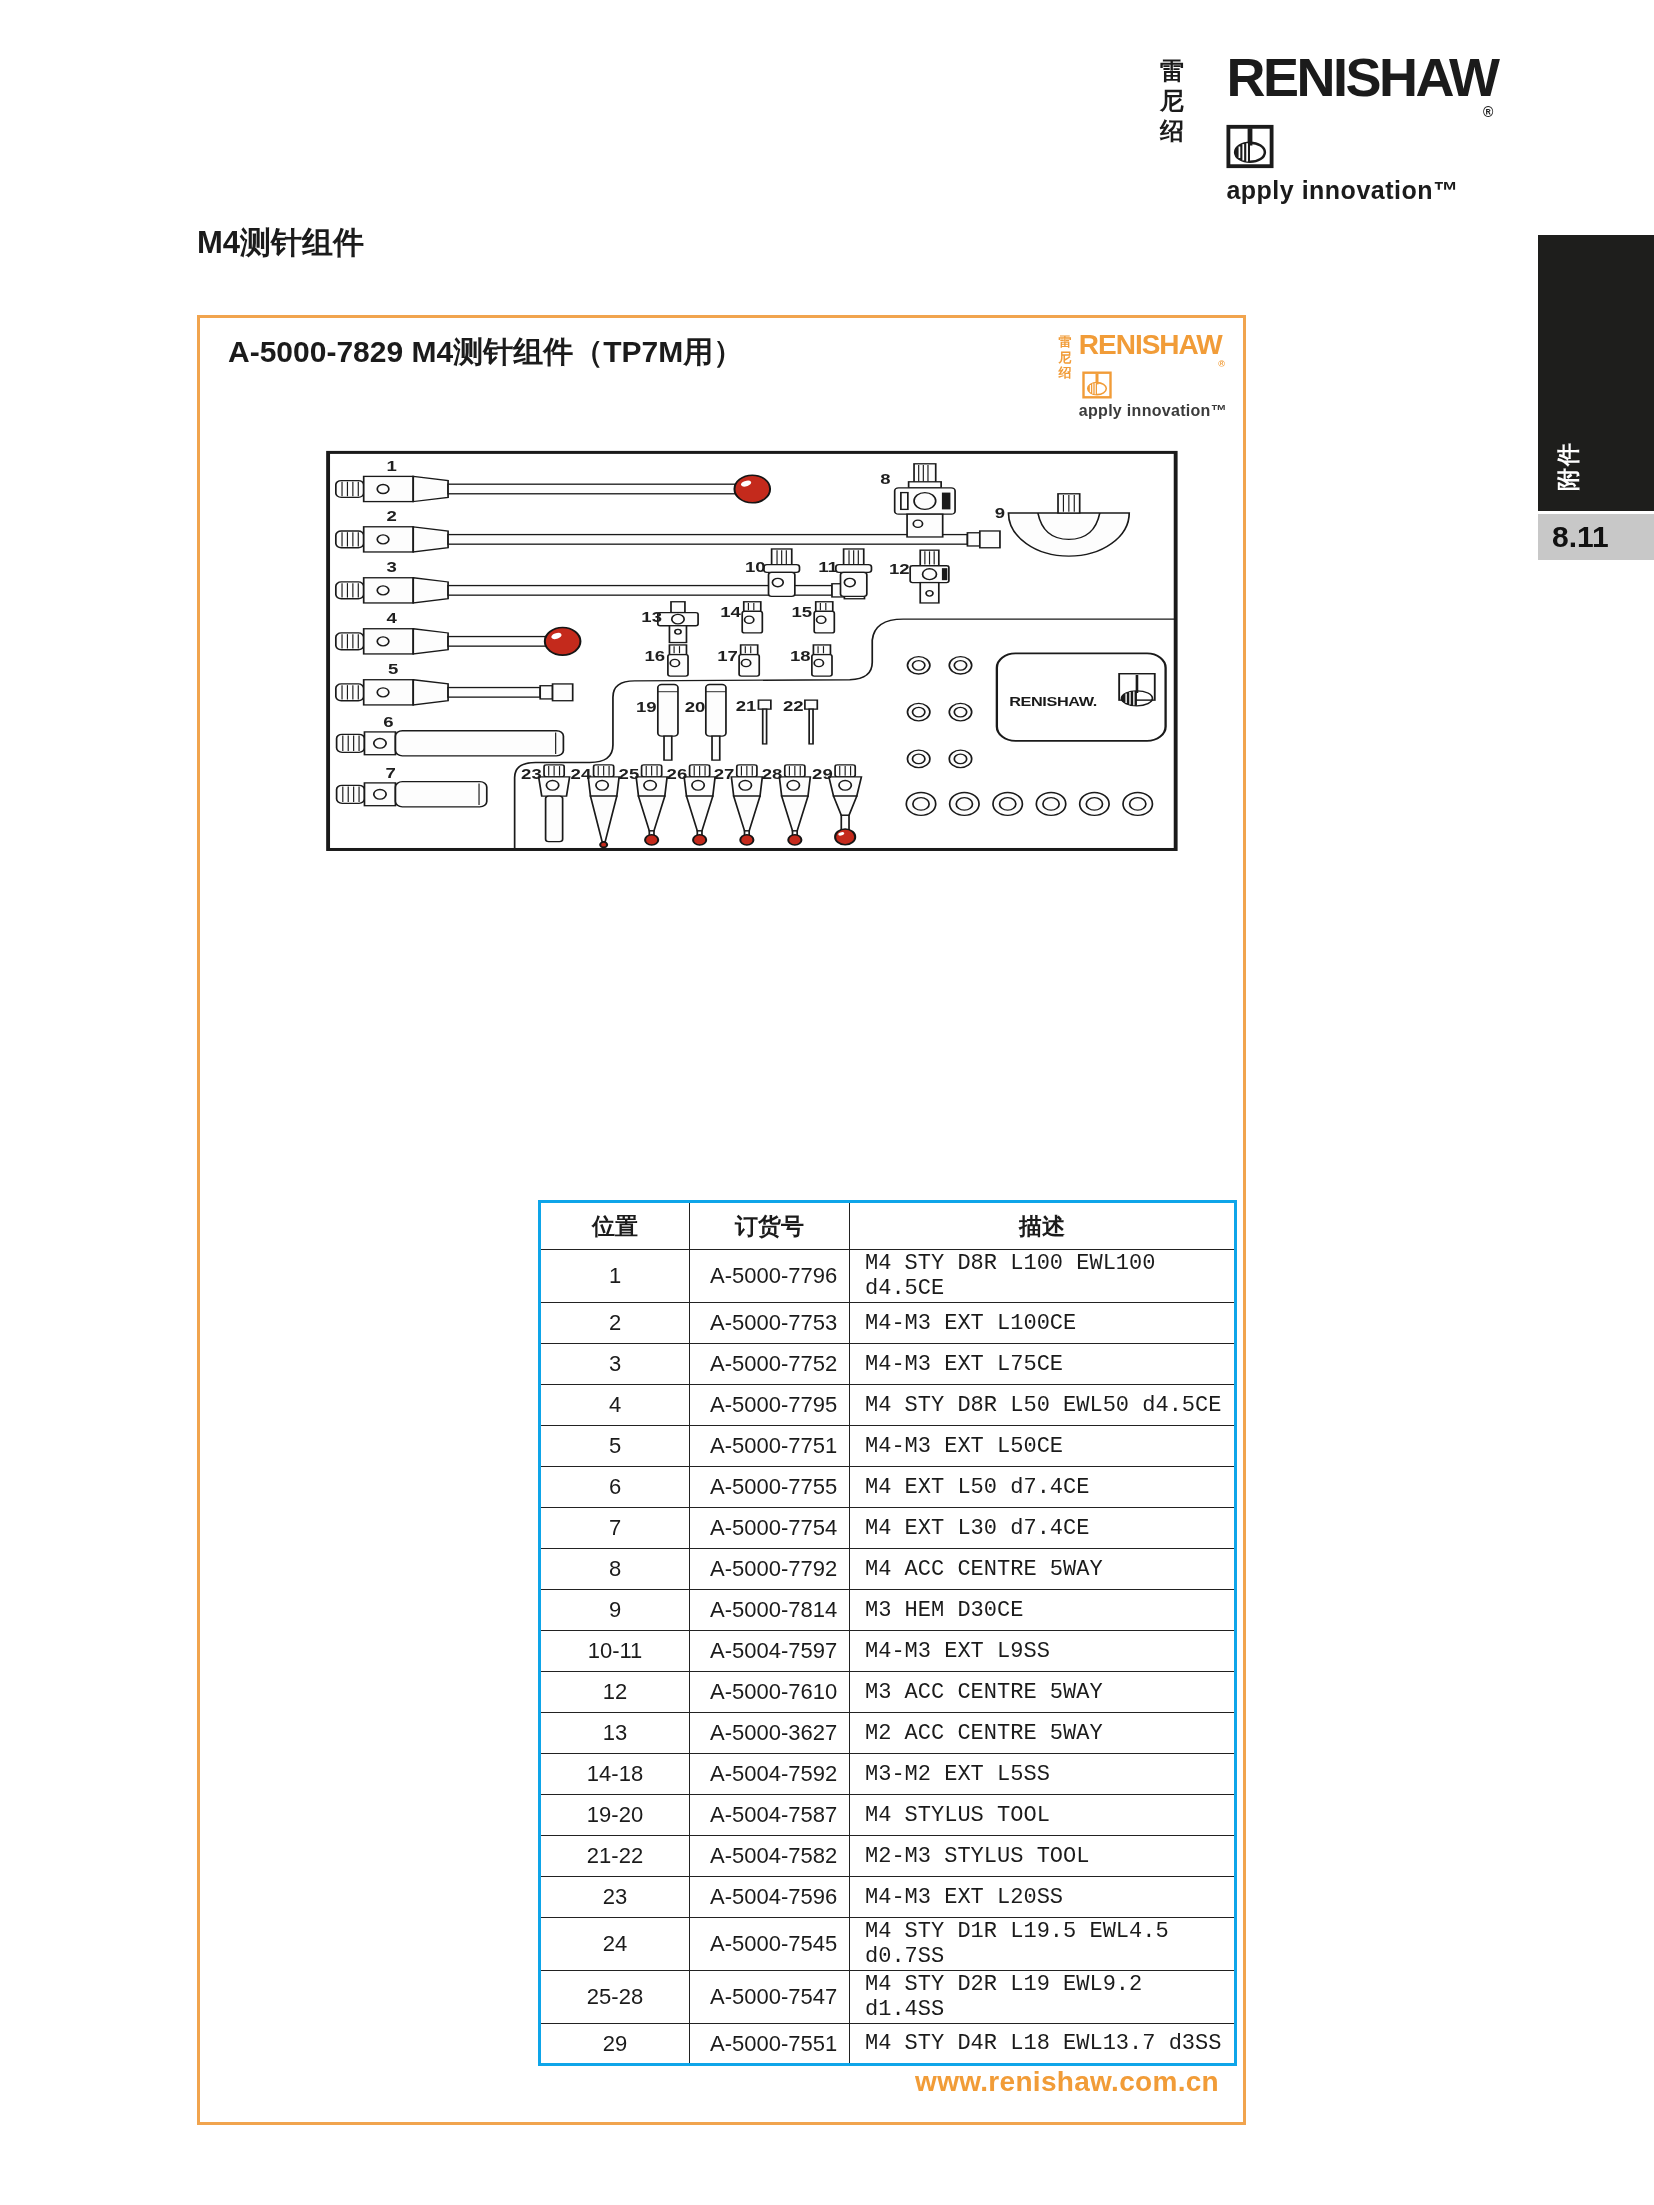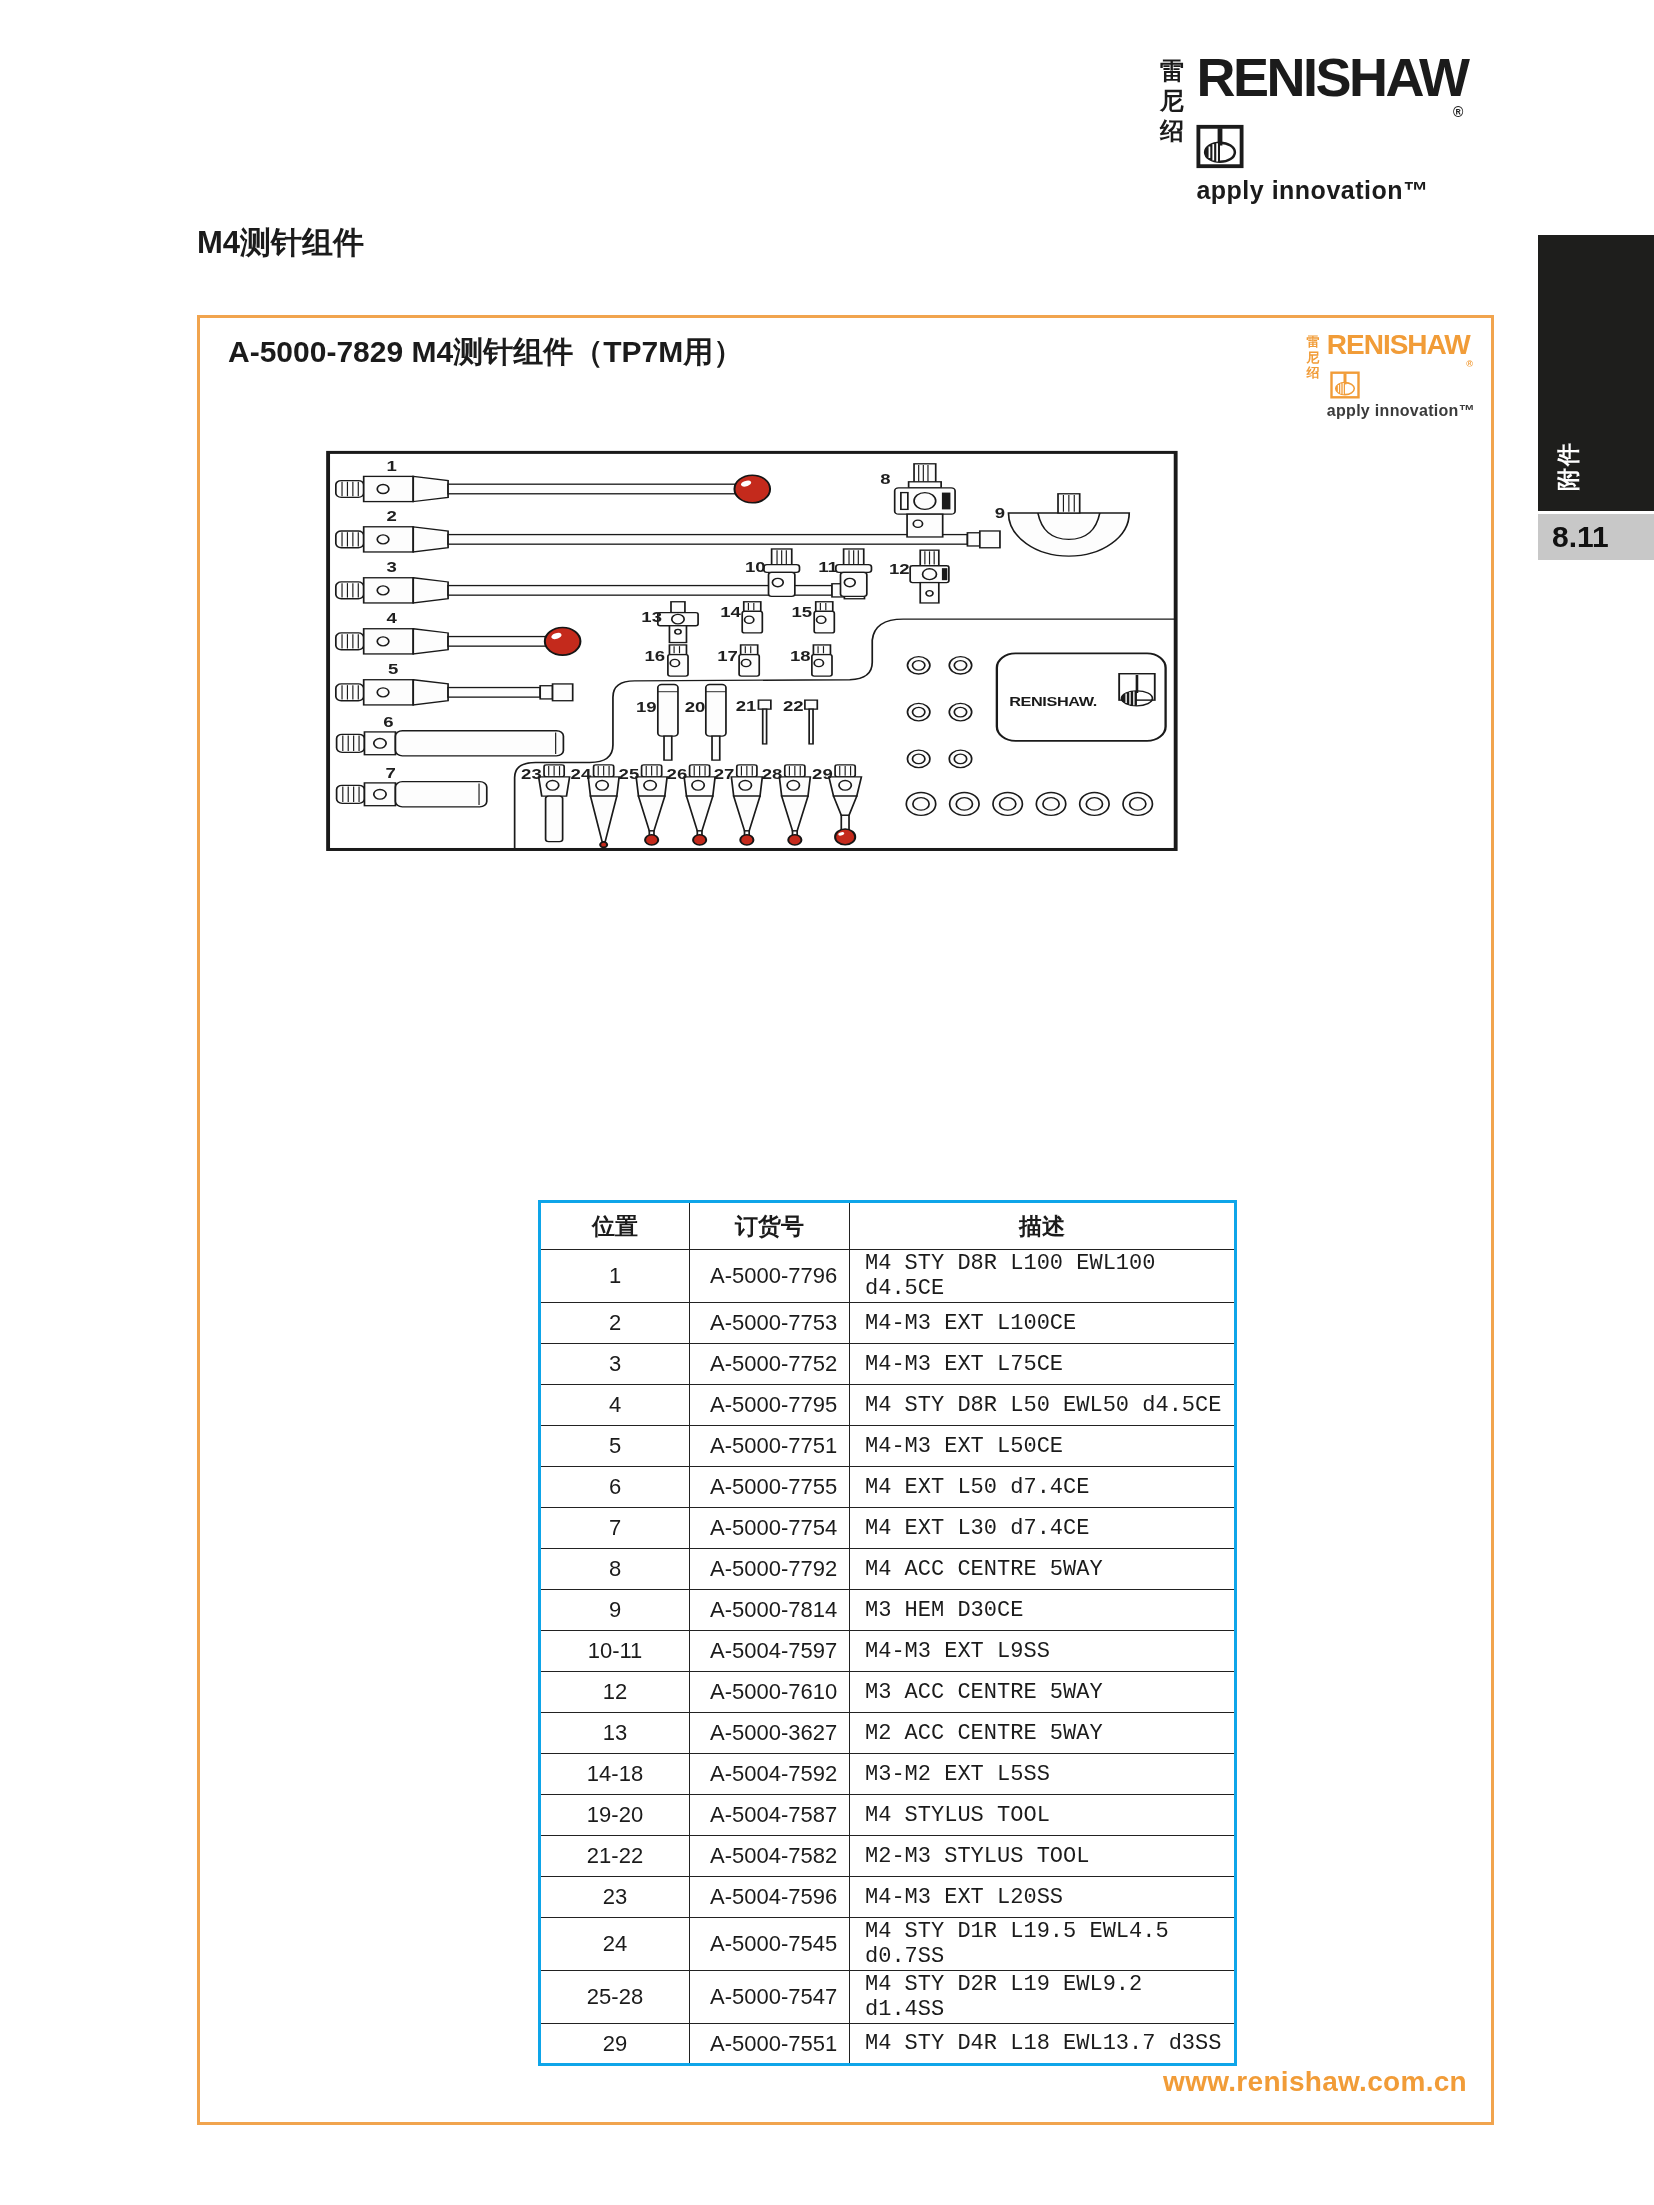--- a/index.html
+++ b/index.html
@@ -10,21 +10,21 @@
     --ball-red:#C42A1C;
     --ink:#1B1B1B;
   }
   *{box-sizing:border-box;}
   html,body{margin:0;padding:0;}
   body{
     width:1654px;height:2205px;position:relative;background:#fff;
     font-family:"Liberation Sans","DejaVu Sans",sans-serif;color:var(--ink);
     overflow:hidden;
   }
-  .abs{position:absolute;}
+  .abs{position:absolute;gap:30px;}
 
   
   .brand-top{left:1160px;top:50px;display:flex;align-items:flex-start;}
   .vert{width:1.1em;word-break:break-all;font-weight:bold;}
   .brand-top .vert{font-size:24px;line-height:30px;margin-right:10px;margin-top:6px;color:#1b1b1b;}
   .brand-main{display:flex;flex-direction:column;}
   .brand-row{display:flex;align-items:flex-start;flex-direction:column;}
   .brand-name{font-size:54px;font-weight:bold;letter-spacing:-2.5px;line-height:1;color:#1b1b1b;}
   .brand-reg{font-size:14px;font-weight:bold;align-self:flex-end;margin:0 4px 2px 2px;}
   .logo-icon{width:48px;height:45px;margin-top:2px;}
@@ -36,21 +36,21 @@
   .page-title{left:197px;top:222px;font-size:31px;font-weight:bold;margin:0;}
 
   
   .side-tab-black{left:1538px;top:235px;width:116px;height:276px;background:var(--tab-black);}
   .side-tab-label{position:absolute;left:30px;top:231px;transform:translate(-50%,-50%) rotate(-90deg);
     color:#fff;font-size:23px;font-weight:bold;white-space:nowrap;letter-spacing:2px;}
   .side-tab-gray{left:1538px;top:514px;width:116px;height:46px;background:var(--tab-gray);
     font-size:30px;font-weight:bold;line-height:46px;padding-left:14px;color:#111;}
 
   
-  .panel{left:197px;top:315px;width:1297px;height:1810px;border:3px solid var(--panel-border);background:#fff;}
+  .panel{left:197px;top:315px;width:1049px;height:1810px;border:3px solid var(--panel-border);background:#fff;}
   .panel-heading{position:absolute;left:28px;top:14px;font-size:30px;font-weight:bold;margin:0;}
 
   .brand-panel{position:absolute;right:16px;top:13px;display:flex;align-items:flex-start;}
   .brand-panel .vert{font-size:13px;line-height:15.5px;margin-right:6px;margin-top:3px;color:var(--accent-orange);}
   .brand-panel .brand-name{font-size:28px;letter-spacing:-1px;color:var(--accent-orange);}
   .brand-panel .brand-reg{font-size:9px;color:var(--accent-orange);margin:0 2px 1px 1px;}
   .brand-panel .logo-icon{width:30px;height:28px;margin-top:1px;margin-left:3px;}
   .brand-panel .brand-tagline{font-size:16px;margin-top:3px;letter-spacing:.3px;color:#3B3B3B;}
 
   

